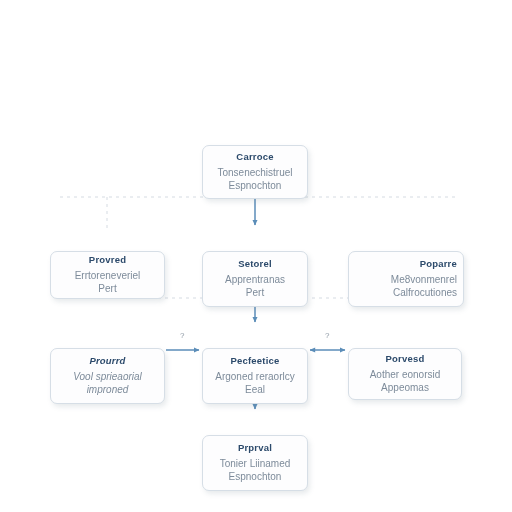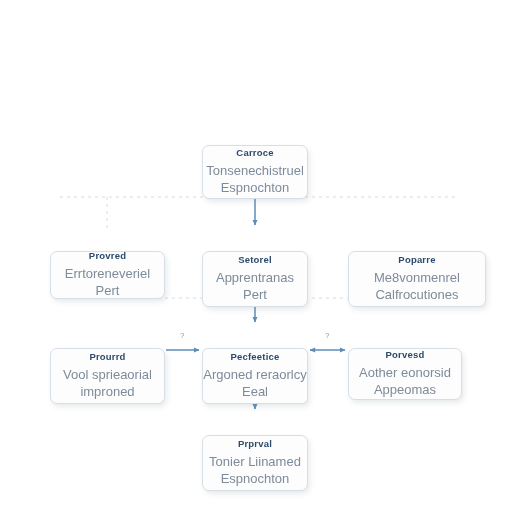--- a/index.html
+++ b/index.html
@@ -52,33 +52,33 @@
   .node .title {
     font-size: 9.5px;
     font-weight: bold;
     color: #2c4a6b;
     letter-spacing: 0.2px;
     line-height: 1.25;
     margin-bottom: 3px;
     white-space: nowrap;
   }
   .node .sub {
-    font-size: 13px;
+    font-size: 10px;
     font-weight: normal;
     color: #7d8b9a;
     line-height: 1.35;
     white-space: nowrap;
   }
 
   
   #node-top        { left: 202px; top: 122px; width: 106px; height: 54px; }
   #node-mid-left   { left:  50px; top: 228px; width: 115px; height: 48px; }
   #node-mid-center { left: 202px; top: 228px; width: 106px; height: 56px; }
-  #node-mid-right  { left: 348px; top: 228px; width: 138px; height: 56px; }
-  #node-low-left   { left:  50px; top: 325px; width: 115px; height: 56px; }
+  #node-mid-right  { left: 348px; top: 228px; width: 116px; height: 56px; align-items: flex-end; }
+  #node-low-left   { left:  50px; top: 325px; width: 115px; height: 56px; font-style: italic; }
   #node-low-center { left: 202px; top: 325px; width: 106px; height: 56px; border-radius: 6px; }
   #node-low-right  { left: 348px; top: 325px; width: 114px; height: 52px; }
   #node-bottom     { left: 202px; top: 412px; width: 106px; height: 56px; }
 
   
   .edge-label {
     position: absolute;
     font-size: 8px;
     color: #8c97a3;
     line-height: 1;

